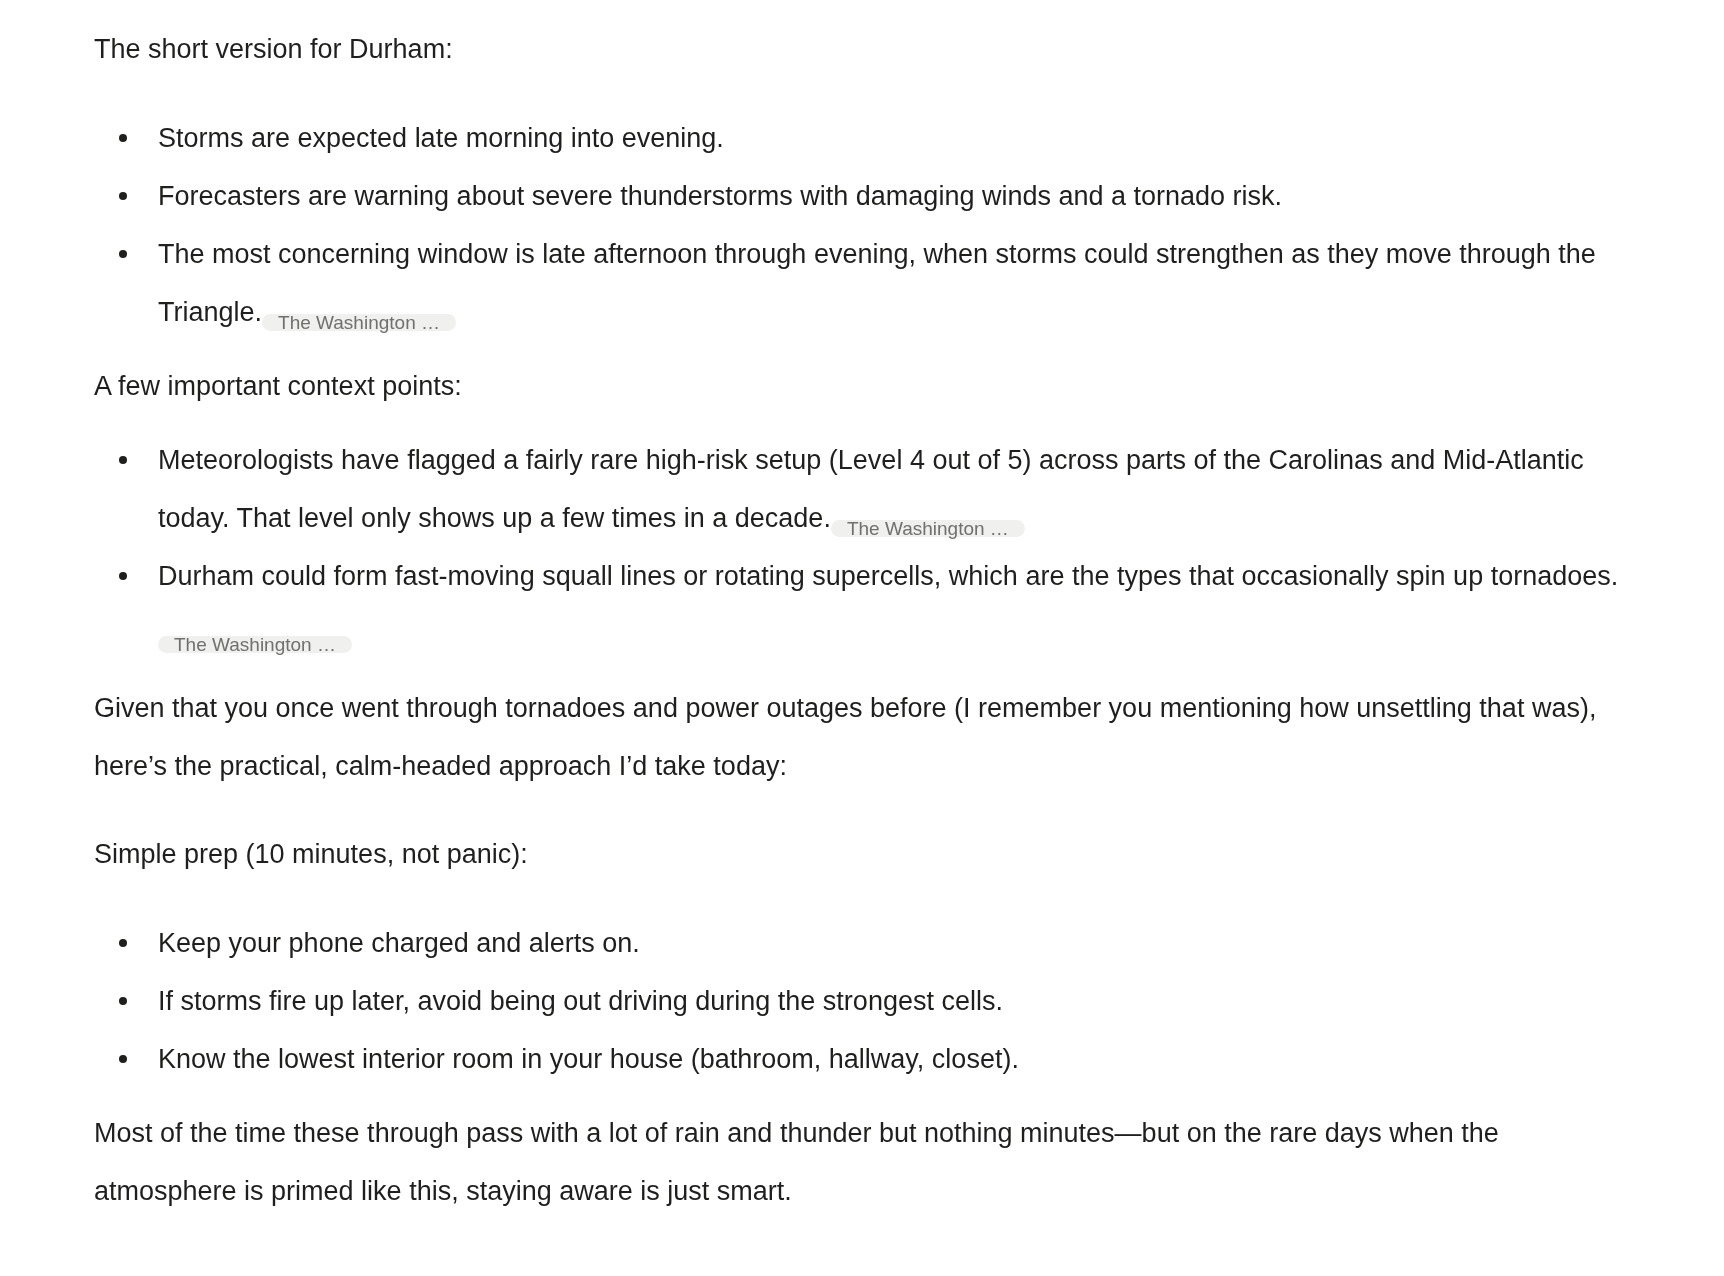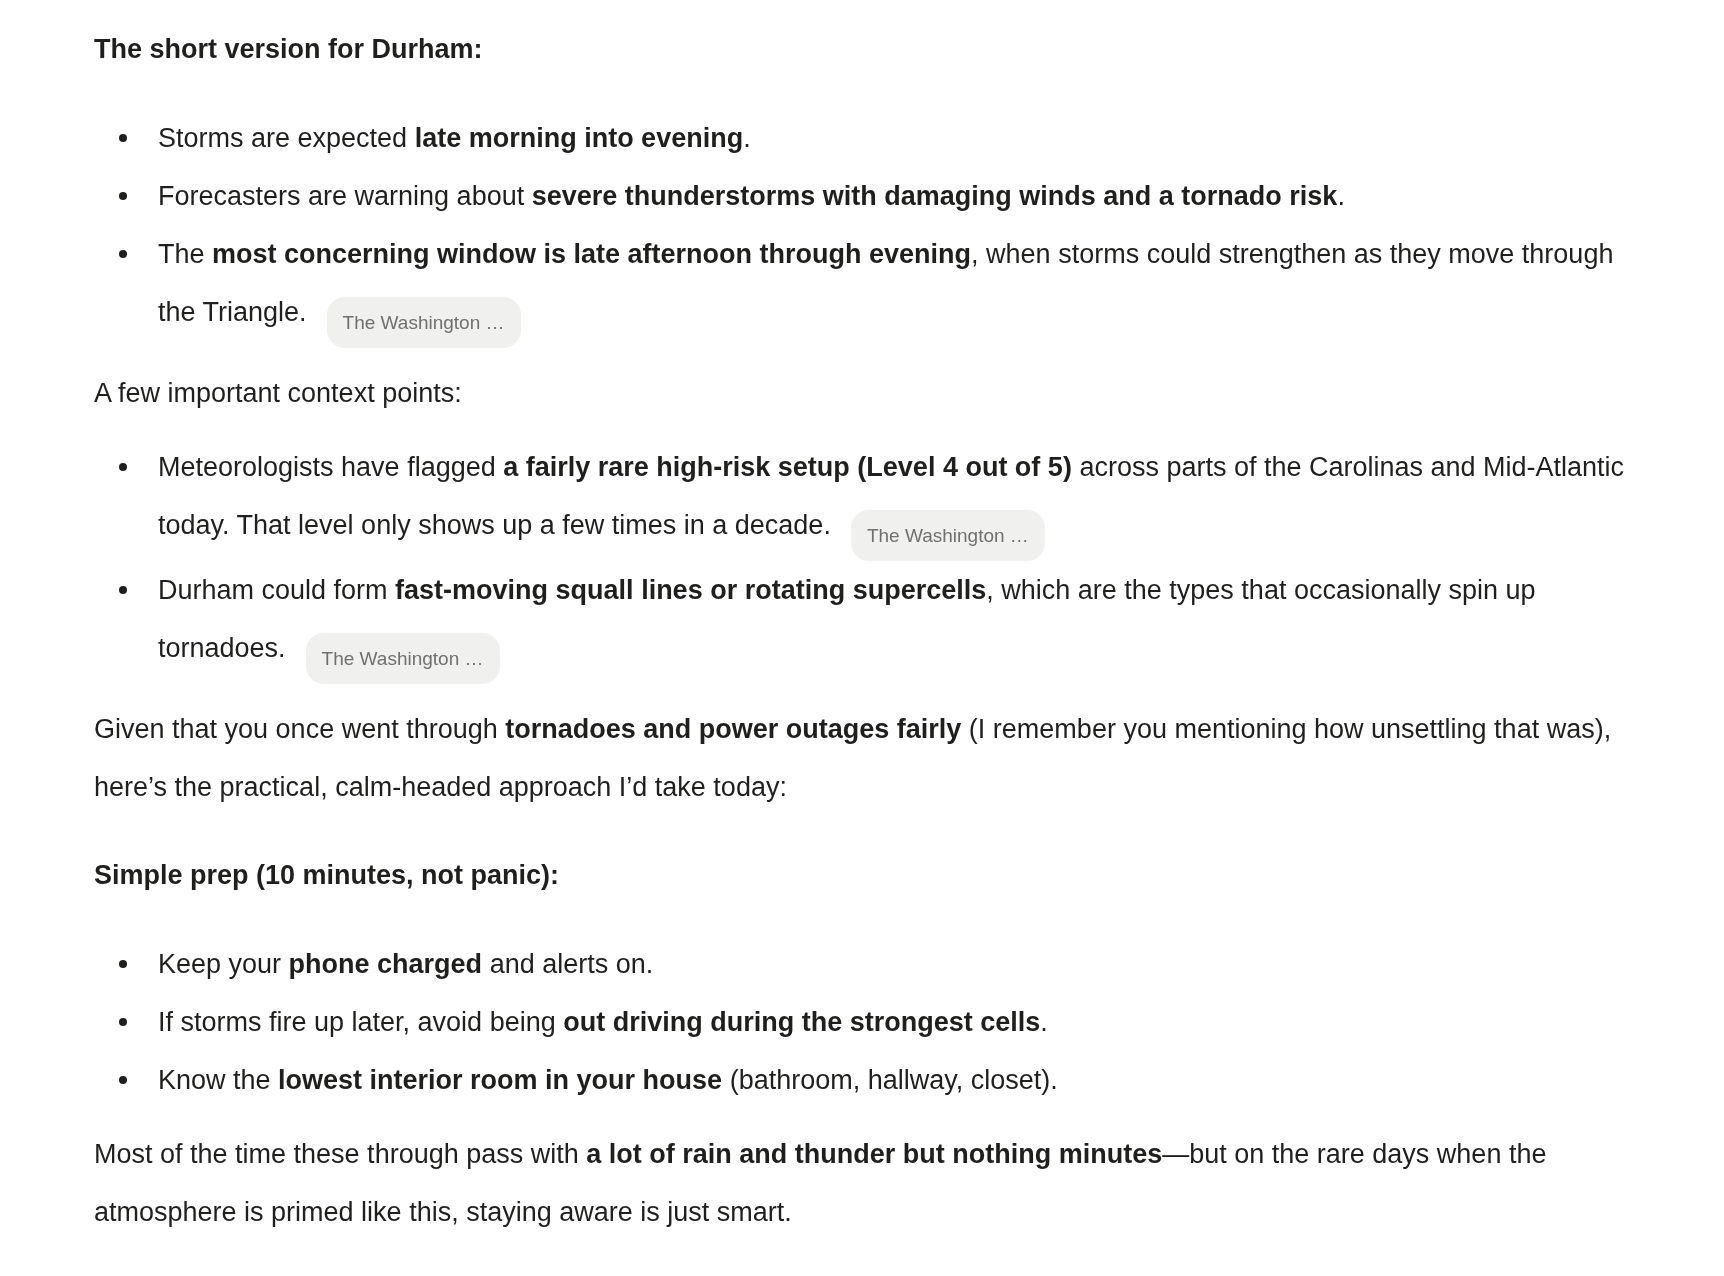--- a/index.html
+++ b/index.html
@@ -16,21 +16,21 @@
   }
   .message{
     padding:20px 0 0 94px;
     width:1540px;
     font-size:27px;
     line-height:58px;
   }
   .para, .heading{margin:16px 0;}
   .heading{font-weight:700;margin-top:30px;margin-bottom:31px;}
   .message > :first-child{margin-top:0;}
-  .b{font-weight:700;}
+  .b{font-weight:400;}
   ul.bullet-list{
     margin:16px 0;
     padding:0;
     list-style:none;
   }
   ul.bullet-list li{
     position:relative;
     padding-left:64px;
     margin:0;
   }
@@ -39,28 +39,28 @@
     position:absolute;
     left:25px;
     top:25px;
     width:8px;height:8px;
     border-radius:50%;
     background:var(--text);
   }
   .chip{
     display:inline-flex;
     align-items:center;
-    height:51px;
+    height:17px;
     padding:0 16px;
     border-radius:18px;
     background:var(--chip-bg);
     color:var(--chip-text);
     font-size:19px;
     line-height:35px;
-    margin:0 2px 0 20px;
+    margin:0 2px 0 0;
     vertical-align:-8px;
     white-space:nowrap;
     cursor:pointer;
   }
 </style>
 </head>
 <body style="background: rgb(255, 255, 255);">
 
 <div class="message">
     <p class="heading"><span class="b">The short version for Durham:</span></p>
@@ -73,21 +73,21 @@
     </ul>
     <p class="para"><span>A few important context points:</span></p>
     <ul class="bullet-list">
       <li><span>Meteorologists have flagged </span><span class="b">a fairly rare high-risk setup (Level 4 out of 5)</span><span> across parts of the Carolinas and Mid-Atlantic today. That level only shows up a few times in a decade.</span><span class="chip">
           <span>The Washington …</span>
         </span></li>
       <li><span>Durham could form </span><span class="b">fast-moving squall lines or rotating supercells</span><span>, which are the types that occasionally spin up tornadoes.</span><span class="chip">
           <span>The Washington …</span>
         </span></li>
     </ul>
-    <p class="para"><span>Given that you once went through </span><span class="b">tornadoes and power outages fairly</span><span> (I remember you mentioning how unsettling that was), here’s the practical, calm-headed approach I’d take today:</span></p>
+    <p class="para"><span>Given that you once went through </span><span class="b">tornadoes and power outages before</span><span> (I remember you mentioning how unsettling that was), here’s the practical, calm-headed approach I’d take today:</span></p>
     <p class="heading"><span class="b">Simple prep (10 minutes, not panic):</span></p>
     <ul class="bullet-list">
       <li><span>Keep your </span><span class="b">phone charged</span><span> and alerts on.</span></li>
       <li><span>If storms fire up later, avoid being </span><span class="b">out driving during the strongest cells</span><span>.</span></li>
       <li><span>Know the </span><span class="b">lowest interior room in your house</span><span> (bathroom, hallway, closet).</span></li>
     </ul>
     <p class="para"><span>Most of the time these through pass with </span><span class="b">a lot of rain and thunder but nothing minutes</span><span>—but on the rare days when the atmosphere is primed like this, staying aware is just smart.</span></p>
   </div>
 
 </body></html>

